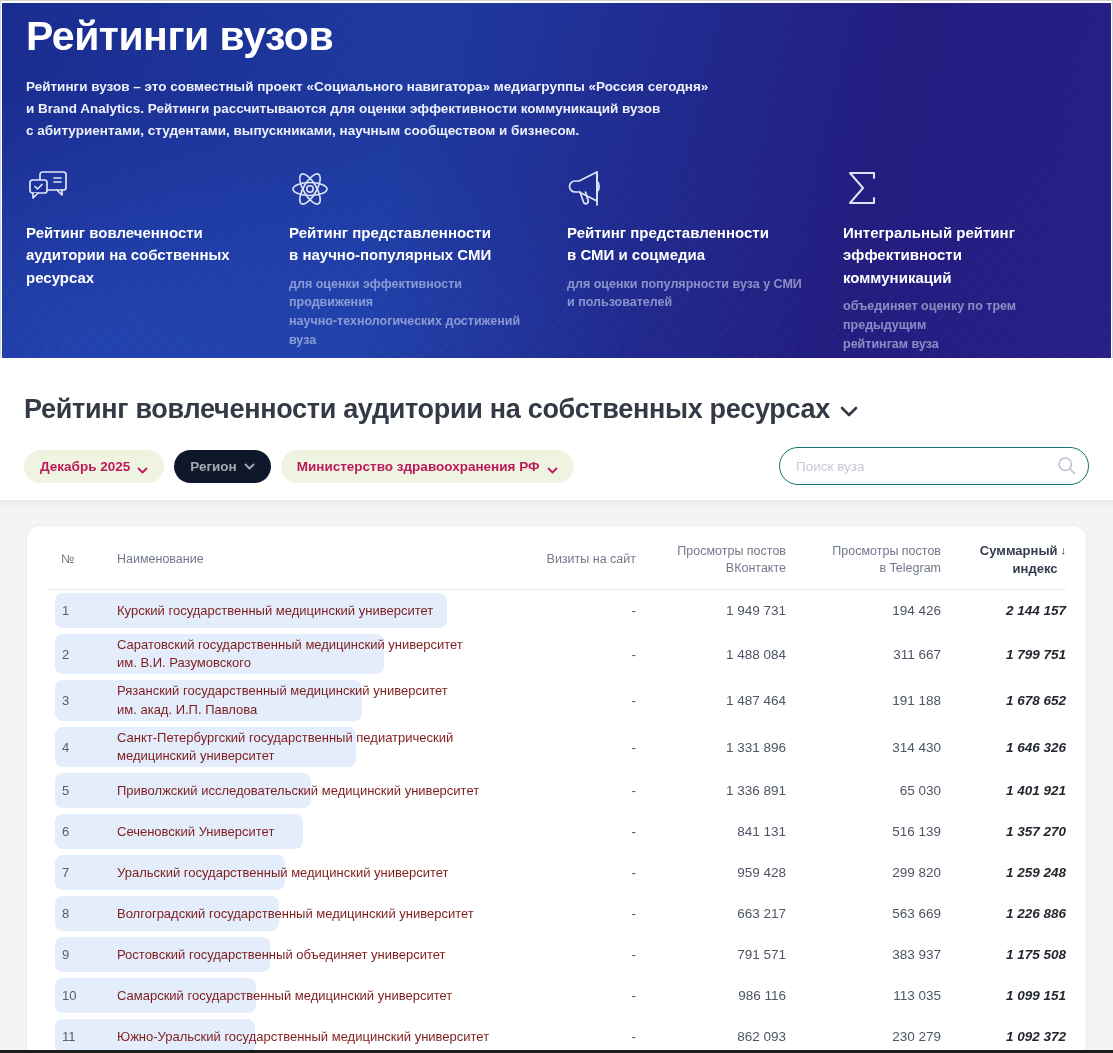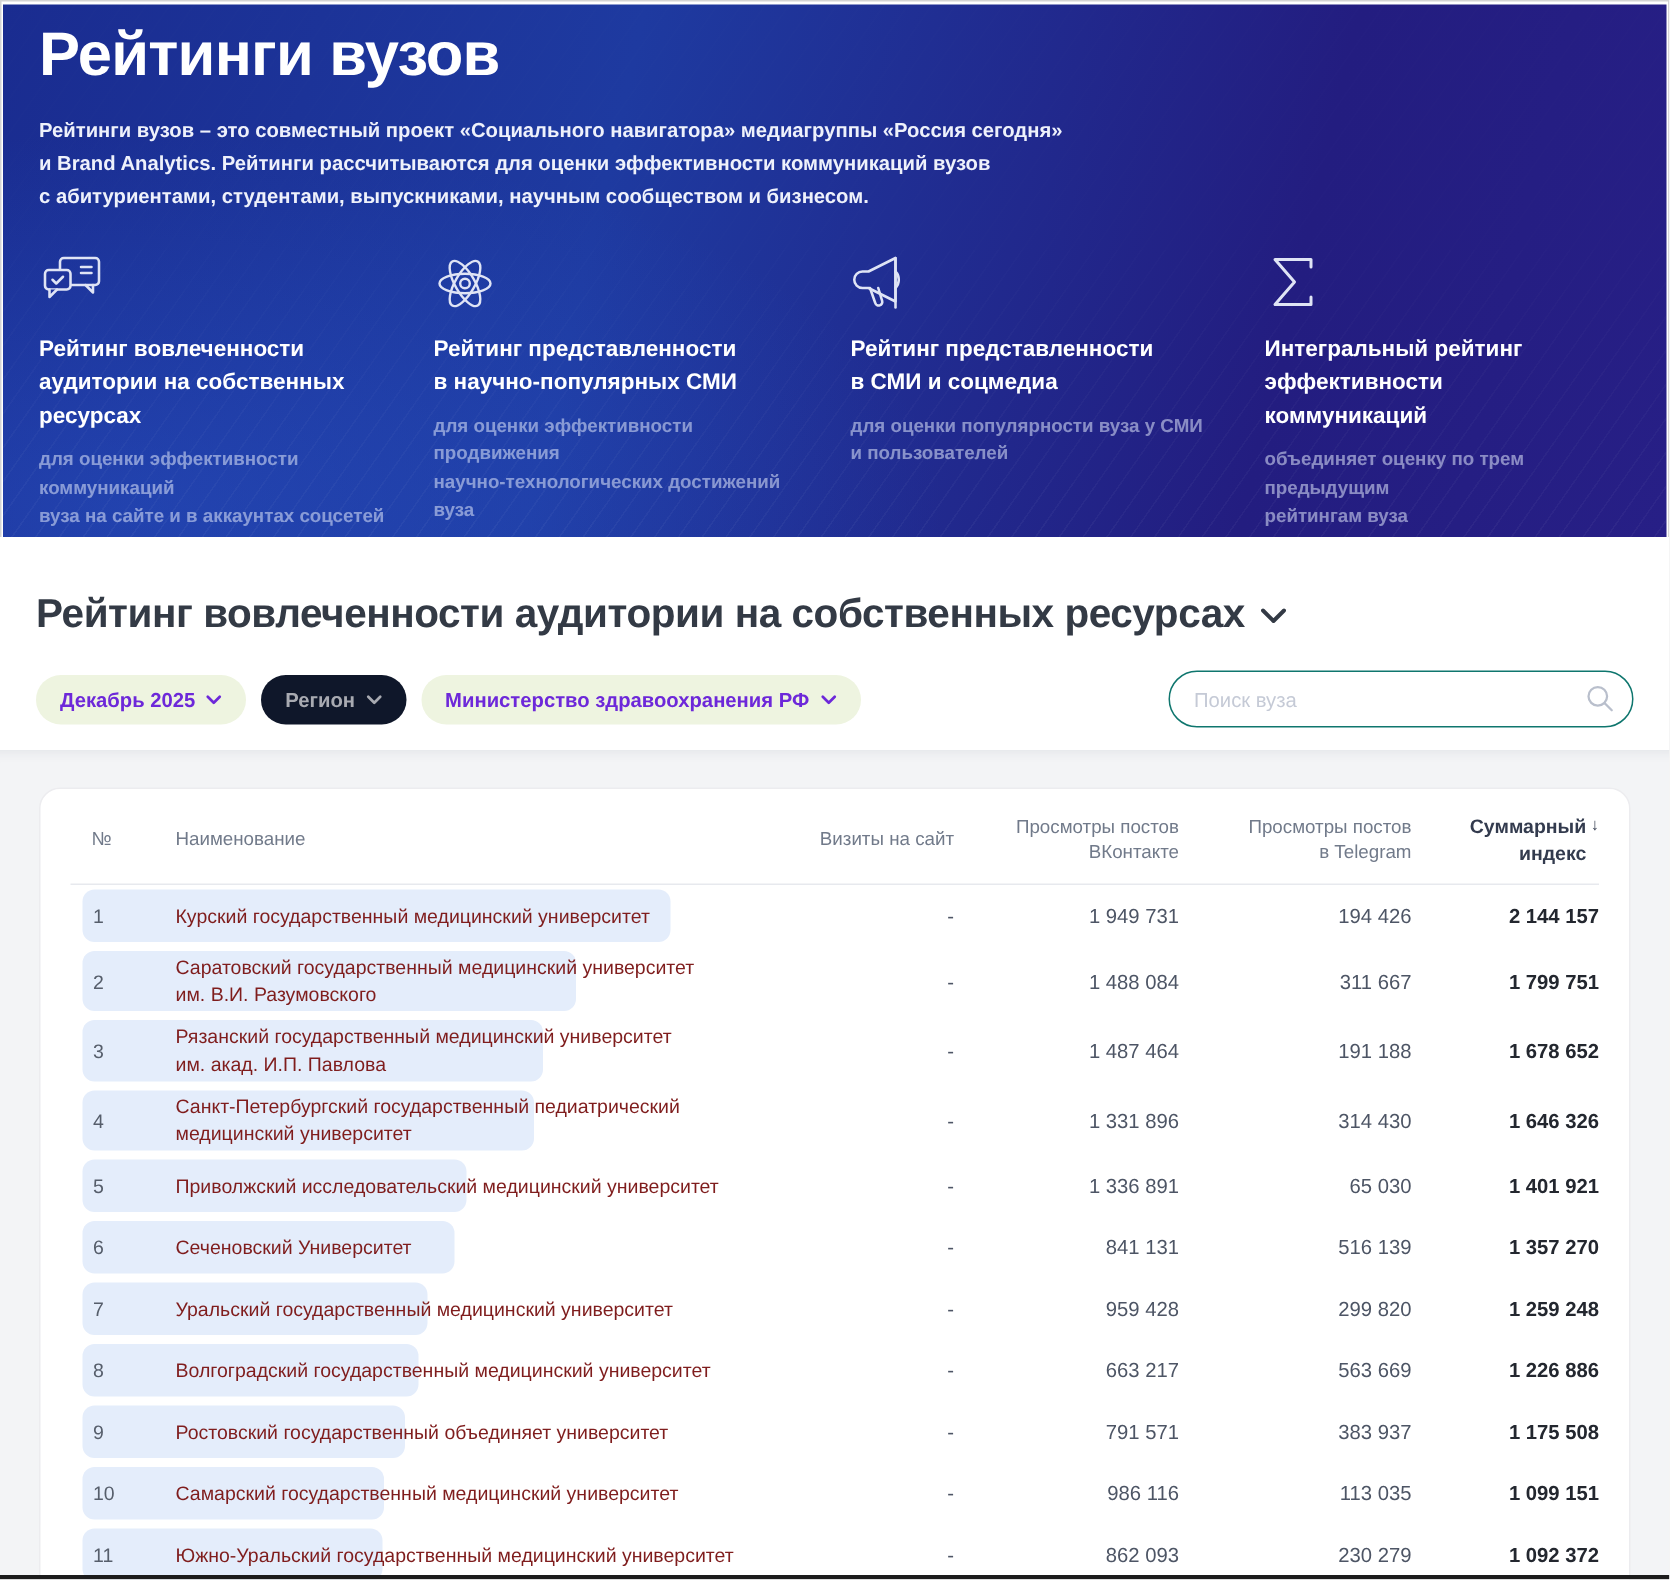--- a/index.html
+++ b/index.html
@@ -43,21 +43,21 @@
   .section-head{ display:flex; align-items:center; gap:10px; cursor:pointer; }
   .section-head h2{ font-size:27px; font-weight:800; color:#333a45; letter-spacing:-.3px; }
   .section-head .chev{ color:#333a45; margin-top:4px; }
   .filters-row{ margin-top:22px; display:flex; align-items:center; }
   .pill{
     display:inline-flex; align-items:center; gap:7px;
     padding:9px 16px; border-radius:20px; font-size:13.5px; font-weight:600;
     margin-right:10px; cursor:pointer; border:none;
     font-family:"Liberation Sans", sans-serif;
   }
-  .pill.green{ background:#eef4e0; color:#6d28d9; }
+  .pill.green{ background:#eef4e0; color:#be185d;align-items:flex-end; }
   .pill.gray{ background:#0f172a; color:#a8aab1;text-align:center; }
   .pill svg{ flex:none; }
   .searchbox{
     margin-left:auto; position:relative; width:310px; height:38px;
   }
   .searchbox input{
     width:100%; height:100%; border:1px solid #0f766e; border-radius:19px;
     padding:0 40px 0 16px; font-size:13.5px; color:#3d434e; outline:none;
     font-family:"Liberation Sans", sans-serif;
   }
@@ -85,21 +85,21 @@
 
   .row{ position:relative; min-height:41px; padding:5px 0; }
   .row > *{ position:relative; z-index:1; }
   .rowbar{
     position:absolute; left:8px; top:3px; bottom:3px; z-index:0;
     background:#e4edfb; border-radius:8px;
   }
   .cell-rank{ padding-left:15px; font-size:13px; color:#565e6b; }
   .cell-name{ padding-left:26px; padding-right:12px; font-size:13px; color:#7f1d1d; line-height:1.4; }
   .cell{ text-align:right; font-size:13.5px; color:#4d5565; }
-  .cell.sum{ font-weight:700; color:#23272f; }
+  .cell.sum{ font-weight:700; color:#23272f;font-style:italic; }
 
   .bottom-edge{ position:absolute; left:0; right:0; bottom:0; height:3px; background:#1c1c1c; }
 </style>
 </head>
 <body>
 
 <div class="viewport">
 
   <header class="hero">
     <h1>Рейтинги вузов</h1>
@@ -112,22 +112,20 @@
               <rect x="14" y="4" width="26" height="18" rx="2.5"></rect>
               <path d="M36 22v5l-5-5"></path>
               <path d="M28 10h7M28 14h7"></path>
               <rect x="4" y="12" width="17" height="13" rx="2.5" fill="#1e339b"></rect>
               <path d="M7 25v5l5-5" fill="#1e339b"></path>
               <path d="M9 18.5l2.5 2.5 4.5-4.5"></path>
             </svg></span>
           <h3 class="pre">Рейтинг вовлеченности
 аудитории на собственных
 ресурсах</h3>
-          <p class="pre">для оценки эффективности коммуникаций
-вуза на сайте и в аккаунтах соцсетей</p>
         </div>
         <div class="card">
           <span class="icon"><svg width="42" height="42" viewBox="0 0 42 42" fill="none" stroke="currentColor" stroke-width="1.6">
               <circle cx="21" cy="21" r="3.2"></circle>
               <ellipse cx="21" cy="21" rx="17" ry="6.5" transform="rotate(0 21 21)"></ellipse>
               <ellipse cx="21" cy="21" rx="17" ry="6.5" transform="rotate(60 21 21)"></ellipse>
               <ellipse cx="21" cy="21" rx="17" ry="6.5" transform="rotate(120 21 21)"></ellipse>
             </svg></span>
           <h3 class="pre">Рейтинг представленности
 в научно-популярных СМИ</h3>

